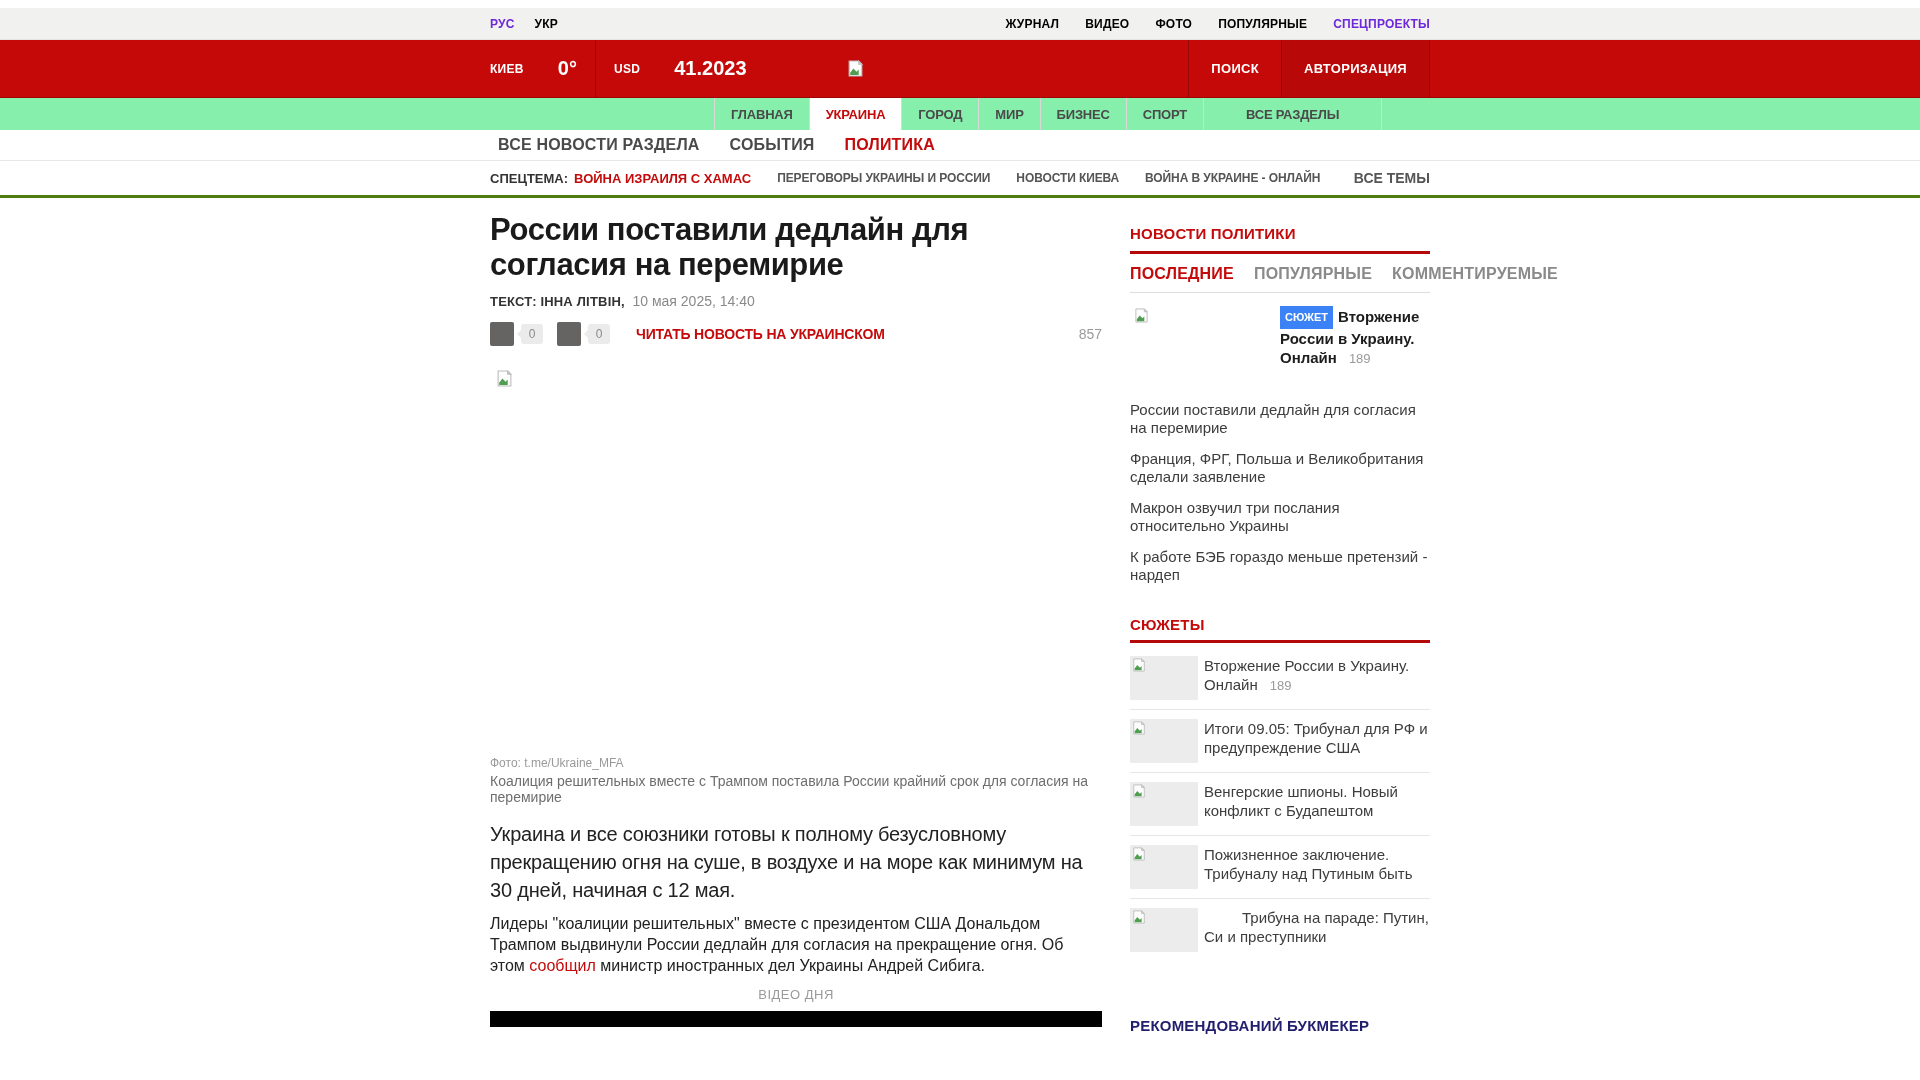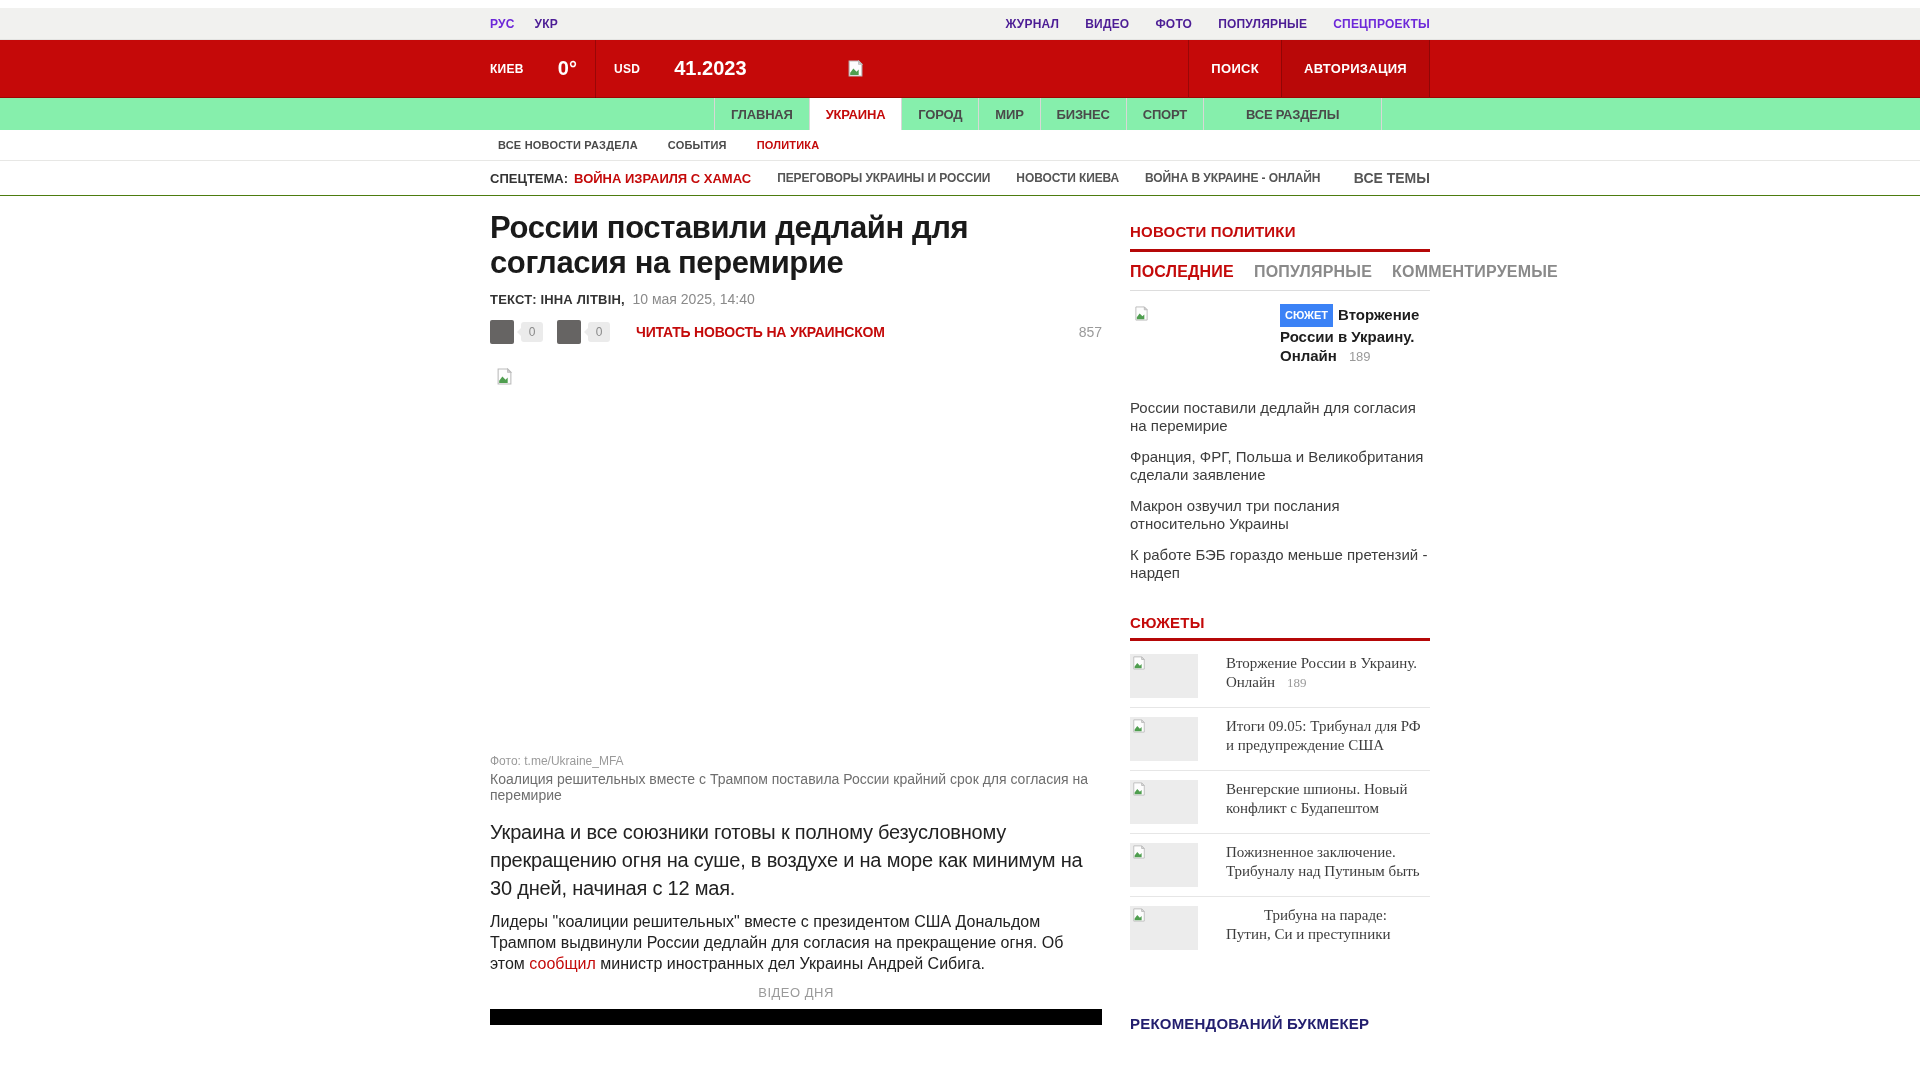--- a/index.html
+++ b/index.html
@@ -4,21 +4,21 @@
 <style>
   * { box-sizing: border-box; margin: 0; padding: 0; }
   html,body { width:1920px; height:1080px; overflow:hidden; background:#fff;
     font-family:"Liberation Sans", sans-serif; }
   .container { width:940px; margin:0 auto; position:relative; }
 
   
   .topbar { margin-top:8px; height:32px; background:#f1f1ef; border-bottom:1px solid #e4e4e2; }
   .topbar .container { height:100%; display:flex; align-items:center; justify-content:space-between; }
   .lang-group { display:flex; gap:20px; }
-  .toplink { font-size:12px; font-weight:bold; color:#4c1d95; letter-spacing:.2px; text-transform:uppercase; cursor:pointer; }
+  .toplink { font-size:12px; font-weight:bold; color:#000000; letter-spacing:.2px; text-transform:uppercase; cursor:pointer; }
   .toplink.red { color:#6d28d9; }
   .topmenu { display:flex; gap:26px; }
 
   
   .redbar { height:58px; background:#c50909; border-bottom:1px solid #9e0404; }
   .redbar .container { height:100%; display:flex; align-items:center; color:#fff; }
   .wx-cell { display:flex; align-items:center; height:100%; }
   .wx-label { font-size:12px; font-weight:bold; letter-spacing:.3px; }
   .wx-big { font-size:20px; font-weight:bold; margin-left:34px; }
   .red-sep { width:1px; height:58px; background:rgba(0,0,0,.22); margin:0 18px; }
@@ -36,25 +36,25 @@
   .nav-tab { display:flex; align-items:center; justify-content:center; padding:0 16px;
     font-size:13px; font-weight:bold; color:#4a4a4a; letter-spacing:-.2px;
     border-left:1px solid #d8d8d6; cursor:pointer; white-space:nowrap; }
   .nav-tab:last-child { border-right:1px solid #d8d8d6; }
   .nav-tab.active { background:#fff; color:#c40a0a; }
   .nav-tab.wide { padding:12px 42px; }
 
   
   .subnav { border-bottom:1px solid #e7e7e5; }
   .subnav .container { height:30px; display:flex; align-items:center; gap:22px; }
-  .subnav-item { font-size:11px; font-weight:bold; color:#4a4a4a; letter-spacing:.2px; cursor:pointer;padding-left:8px; }
+  .subnav-item { font-size:16px; font-weight:bold; color:#4a4a4a; letter-spacing:.2px; cursor:pointer;padding-left:8px; }
   .subnav-item.red { color:#c40a0a; }
 
   
-  .spectema { border-bottom:1px solid #4d7c0f; }
+  .spectema { border-bottom:3px solid #4d7c0f; }
   .spectema .container { height:34px; display:flex; align-items:center; }
   .spec-label { font-size:13px; font-weight:bold; color:#333; }
   .spec-featured { font-size:13px; font-weight:bold; color:#c40a0a; margin-left:6px; cursor:pointer; }
   .spec-topic { font-size:12px; font-weight:bold; color:#555; margin-left:26px; cursor:pointer; letter-spacing:-.1px; }
   .spec-all { margin-left:auto; font-size:14px; font-weight:bold; color:#555; cursor:pointer; }
 
   
   .main { display:flex; margin-top:0; }
   .col-article { width:612px; }
   .col-side { width:300px; margin-left:28px; }
@@ -100,21 +100,21 @@
     padding:2px 5px; margin-right:5px; vertical-align:1px; }
   .feat-count { font-weight:normal; font-size:13px; color:#9a9a9a; margin-left:12px; }
   .headlines { margin-top:19px; }
   .headline { font-size:15px; line-height:18px; color:#3d3d3d; margin-bottom:13px; cursor:pointer; }
   .subjects-header { margin-top:32px; }
   .subject-item { display:flex; padding:9px 0; border-bottom:1px solid #e6e6e6; cursor:pointer; }
   .subject-item:first-of-type { border-top:none; }
   .subject-item:last-of-type { border-bottom:none; }
   .subject-img { width:68px; height:44px; background:#ececec; position:relative; flex:none; }
   .subject-img .broken { position:absolute; top:2px; left:2px; }
-  .subject-title { margin-left:28px; font-size:15px; line-height:19px; color:#3d3d3d;font-family:Liberation Serif, serif; }
+  .subject-title { margin-left:6px; font-size:15px; line-height:19px; color:#3d3d3d; }
   .subject-title .count { font-size:13px; color:#9a9a9a; margin-left:12px; }
   .subject-title.indent { text-indent:38px; }
   .bookmaker { margin-top:56px; font-size:15px; font-weight:bold; color:#221e6e; letter-spacing:.2px; }
 
   .broken svg { display:block; }
 </style>
 </head>
 <body>
 
 <div class="topbar">

